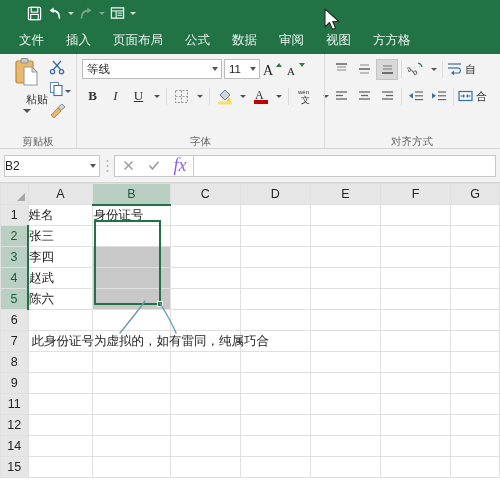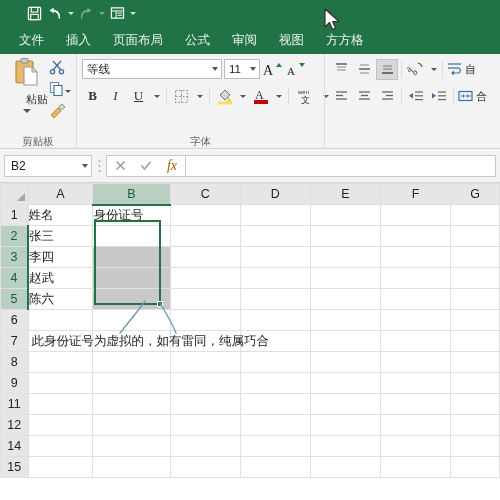--- a/index.html
+++ b/index.html
@@ -94,28 +94,28 @@
   .align-btn{width:22px;height:21px;display:flex;align-items:center;justify-content:center;position:relative;}
   .align-btn.sel{background:#d8d8d8;border:1px solid #c3c3c3;box-sizing:border-box;}
   .wrap-btn{display:flex;align-items:center;height:21px;gap:2px;font-size:11px;color:#333;white-space:nowrap;}
 
   
   .fbar{
     height:34px;background:#f3f3f3;display:flex;align-items:center;
     padding:0 2px;box-sizing:border-box;border-bottom:1px solid #d4d4d4;
   }
   .namebox{
-    width:88px;height:22px;background:#fff;border:1px solid #c8c8c8;
+    width:96px;height:22px;background:#fff;border:1px solid #c8c8c8;
     display:flex;align-items:center;font-size:12px;color:#222;
-    padding-left:6px;box-sizing:border-box;position:relative;margin-left:2px;
+    box-sizing:border-box;position:relative;margin-left:2px;
   }
   .fbar-sep{width:14px;height:22px;display:flex;align-items:center;justify-content:center;}
   .fbar-btns{display:flex;align-items:center;background:#fff;border:1px solid #c8c8c8;border-right:none;height:22px;box-sizing:border-box;}
   .fbtn{width:26px;height:20px;display:flex;align-items:center;justify-content:center;font-size:12px;color:#888;}
-  .fx{font-style:italic;font-family:"Liberation Serif",serif;font-size:14px;color:#a16207;}
+  .fx{font-style:italic;font-family:"Liberation Serif",serif;font-size:18px;color:#8b5cf6;}
   .finput{
     flex:1;height:22px;background:#fff;border:1px solid #c8c8c8;border-left:1px solid #c8c8c8;
     box-sizing:border-box;font-size:12px;color:#222;padding-left:4px;display:flex;align-items:center;
     margin-right:2px;
   }
 
   
   .gridwrap{position:relative;width:500px;height:auto;background:#fff;}
   table.sheet{border-collapse:collapse;table-layout:fixed;}
   table.sheet td,table.sheet th{
@@ -203,20 +203,21 @@
           <i></i>
         </div>
     </div>
   </div>
 
   <div class="tabstrip">
     <div class="tab">文件</div>
     <div class="tab">插入</div>
     <div class="tab">页面布局</div>
     <div class="tab">公式</div>
+    <div class="tab">数据</div>
     <div class="tab">审阅</div>
     <div class="tab">视图</div>
     <div class="tab">方方格</div>
   </div>
 
   <div class="ribbon">
 
     <div class="rgroup" style="width:76px;">
       <div class="rgroup-body">
         <div class="clip-col">
@@ -436,20 +437,21 @@
           <div class="wrap-btn">
             <svg width="17" height="16" viewBox="0 0 17 16">
               <rect x="2" y="3.5" width="13" height="9" fill="none" stroke="#3a6ea5" stroke-width="1.2"></rect>
               <path d="M6 8 L3.5 8 M11 8 L13.5 8" stroke="#3a6ea5" stroke-width="1.2"></path>
               <path d="M6 6 L8 8 L6 10 Z M11 6 L9 8 L11 10 Z" fill="#3a6ea5"></path>
             </svg>
             <span>合</span>
           </div>
         </div>
       </div>
+      <div class="rgroup-label">对齐方式</div>
     </div>
   </div>
 
   <div class="fbar">
     <div class="namebox">
       <span>B2</span>
       <span class="box-caret"></span>
     </div>
     <div class="fbar-sep">
       <svg width="3" height="14" viewBox="0 0 3 14">

